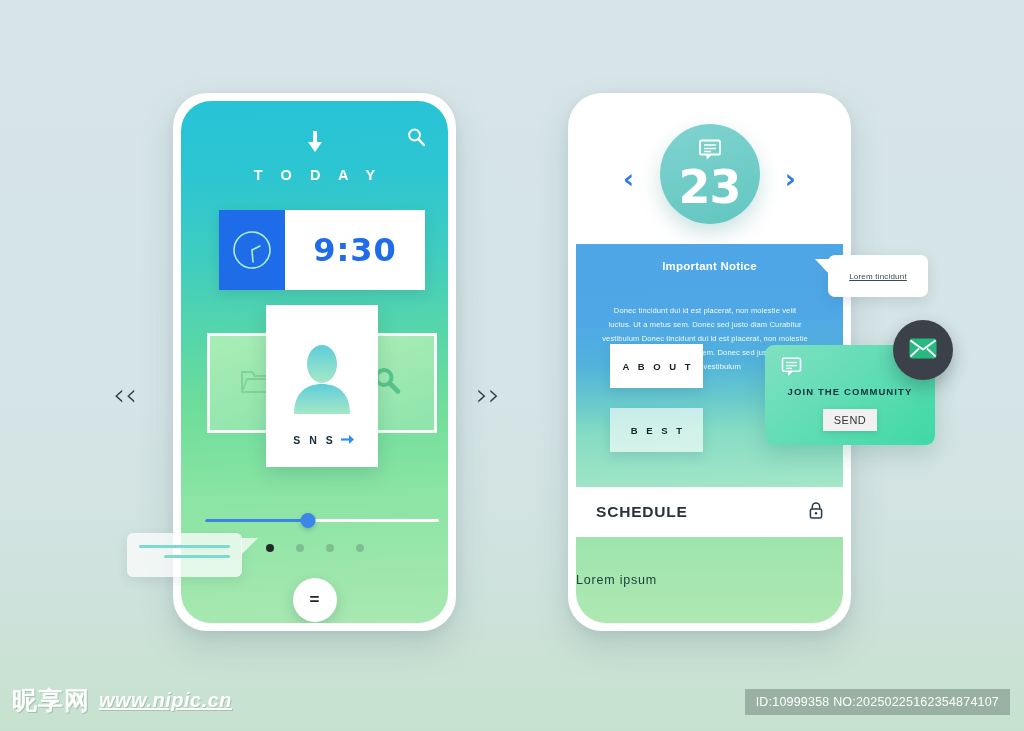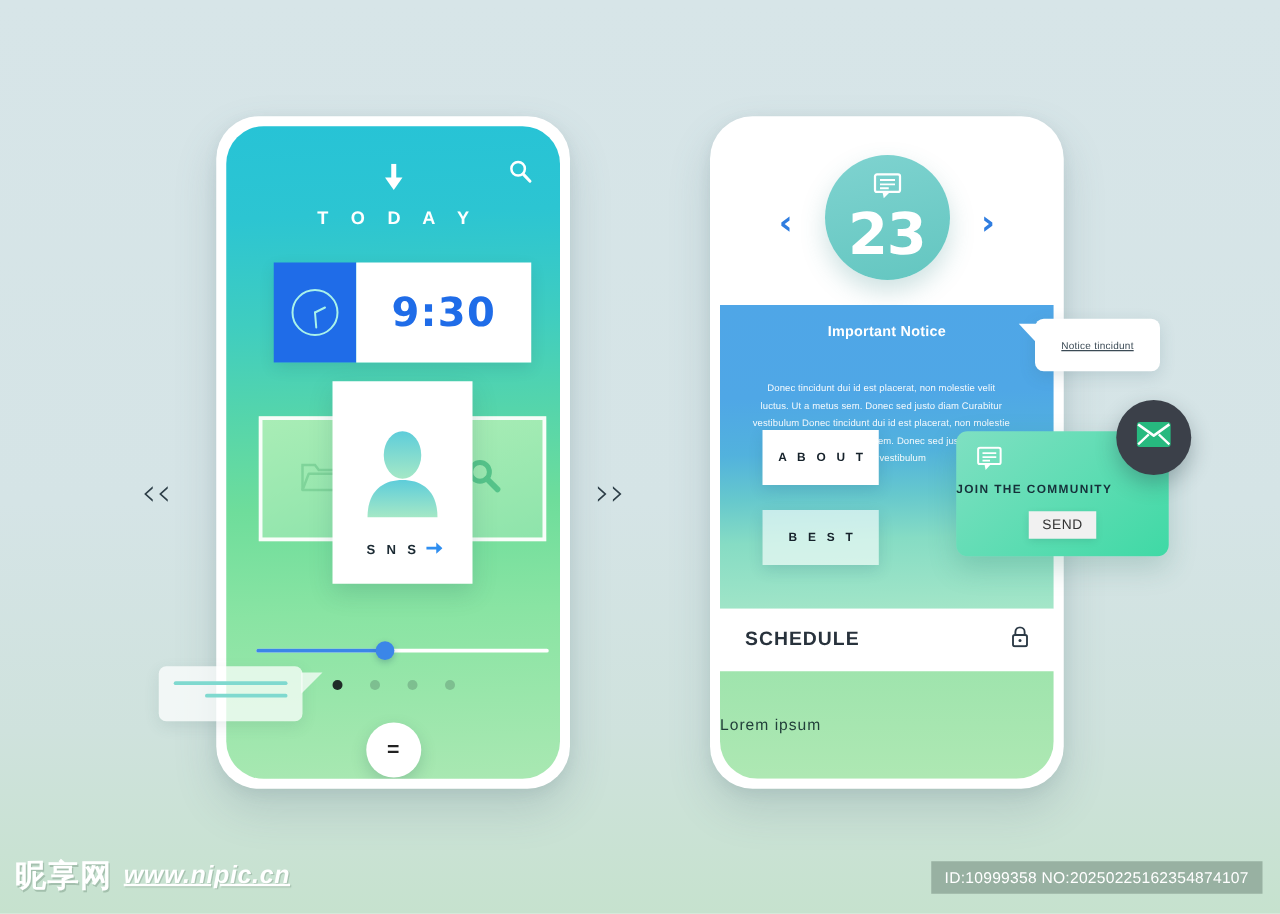--- a/index.html
+++ b/index.html
@@ -279,21 +279,21 @@
   .community-card {
     position: absolute; left: 765px; top: 345px;
     width: 170px; height: 100px;
     background: linear-gradient(140deg, #7fe0c2, #3fd9a5);
     border-radius: 9px;
     box-shadow: 0 9px 22px rgba(40,120,100,.22);
   }
   .community-chat-icon { position: absolute; left: 16px; top: 12px; }
   .community-title {
     position: absolute; left: 0; right: 0; top: 41px;
-    text-align: left; color: #16303a;
+    text-align: center; color: #16303a;
     font-size: 9.5px; font-weight: bold; letter-spacing: 1.1px;
   }
   .send-btn {
     position: absolute; left: 50%; top: 64px; transform: translateX(-50%);
     width: 54px; height: 22px;
     background: #f1f1f1;
     display: flex; align-items: center; justify-content: center;
     font-size: 11px; color: #333; letter-spacing: .5px;
     box-shadow: 0 2px 6px rgba(30,90,80,.18);
   }
@@ -472,21 +472,21 @@
       </span>
     </div>
 
     <div class="schedule-footer">
       <span class="lorem-text">Lorem ipsum</span>
     </div>
   </div>
 </div>
 
 <div class="tooltip">
-  <span class="tooltip-text">Notice tincidunt</span>
+  <span class="tooltip-text">Lorem tincidunt</span>
 </div>
 
 <div class="community-card">
   <span class="community-chat-icon">
     <svg width="22" height="20" viewBox="0 0 22 20">
       <rect x="1.5" y="1.2" width="18" height="13" rx="1.5" fill="none" stroke="#fff" stroke-width="1.6"></rect>
       <line x1="5" y1="5.5" x2="16" y2="5.5" stroke="#fff" stroke-width="1.4"></line>
       <line x1="5" y1="8.6" x2="16" y2="8.6" stroke="#fff" stroke-width="1.4"></line>
       <line x1="5" y1="11.4" x2="11" y2="11.4" stroke="#fff" stroke-width="1.4"></line>
       <polygon points="6.5,14 12,14 7.5,19" fill="#fff"></polygon>

